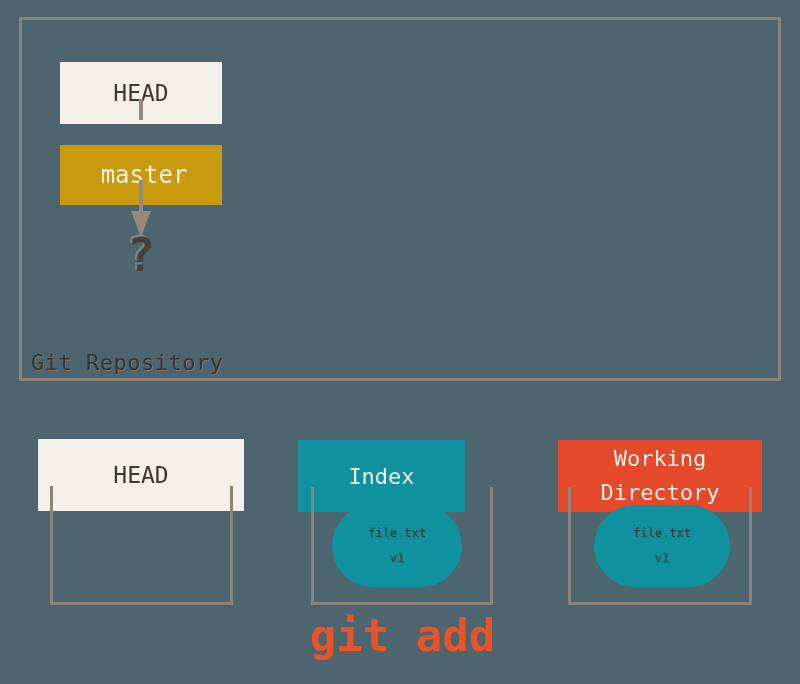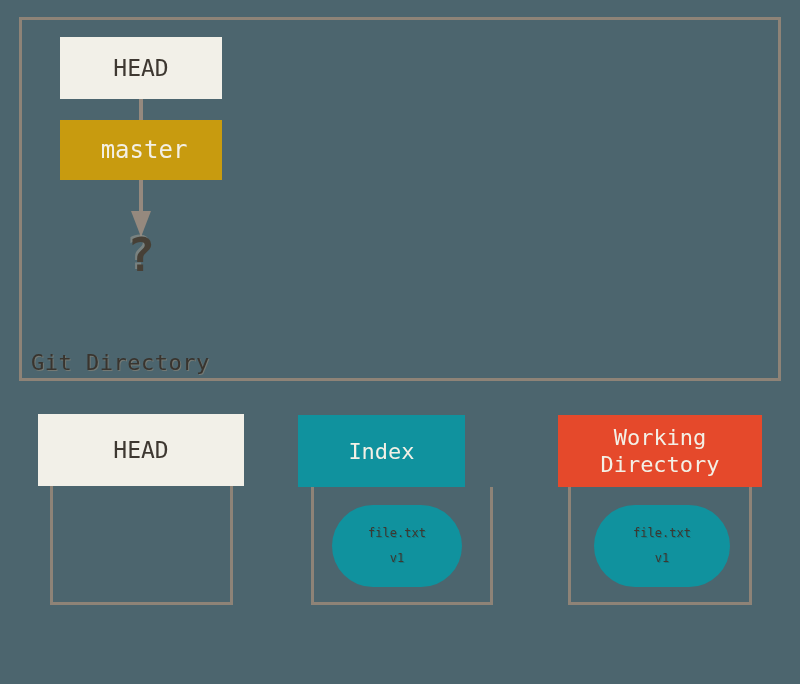--- a/index.html
+++ b/index.html
@@ -23,20 +23,21 @@
     background: var(--background);
     font-family: "DejaVu Sans Mono", "Liberation Mono", monospace;
     overflow: hidden;
   }
   .box {
     position: absolute;
     display: flex;
     align-items: center;
     justify-content: center;
     text-align: center;
+    margin-top: 25px;
   }
   .cream { background: var(--cream-box); color: var(--dark-text); }
   .teal-fill { background: var(--teal); color: var(--light-text); }
   .red-fill { background: var(--orange-red); color: var(--light-text); }
   .gold-fill { background: var(--branch-gold); color: var(--light-text); }
   .repo-box {
     position: absolute;
     left: 19px; top: 17px;
     width: 762px; height: 364px;
     border: 3px solid var(--outline);
@@ -78,21 +79,21 @@
     text-align: center;
     font-size: 46px;
     font-weight: bold;
     color: #474036;
     text-shadow: -2px -2px 0 rgba(178,166,150,0.45);
   }
   .col-head { left: 38px; top: 414px; width: 206px; height: 72px; font-size: 23px; }
   .col-index { left: 298px; top: 415px; width: 167px; height: 72px; font-size: 22px; }
   .col-wd {
     left: 558px; top: 415px; width: 204px; height: 72px;
-    font-size: 22px; line-height: 27px; white-space: pre-line;
+    font-size: 22px; line-height: 34px; white-space: pre-line;
   }
   .open-rect {
     position: absolute;
     border: 3px solid var(--outline);
     border-top: none;
     background: transparent;
   }
   .rect-head  { left: 50px;  top: 486px; width: 183px; height: 119px; }
   .rect-index { left: 311px; top: 487px; width: 182px; height: 118px; }
   .rect-wd    { left: 568px; top: 487px; width: 184px; height: 118px; }
@@ -138,21 +139,21 @@
 
   <div class="box gold-fill master-box">
     <span>master</span>
   </div>
 
   <div class="arrow-line"></div>
   <div class="arrow-head"></div>
 
   <div class="question">?</div>
 
-  <div class="repo-label">Git Directory</div>
+  <div class="repo-label">Git Repository</div>
 
   <div class="box cream col-head">
     <span>HEAD</span>
   </div>
   <div class="open-rect rect-head"></div>
 
   <div class="box teal-fill col-index">
     <span>Index</span>
   </div>
   <div class="open-rect rect-index"></div>
@@ -160,14 +161,15 @@
 v1</div>
 
   <div class="box red-fill col-wd">
     <span>Working
 Directory</span>
   </div>
   <div class="open-rect rect-wd"></div>
   <div class="pill pill-wd">file.txt
 v1</div>
 
+  <div class="command">git add</div>
 
 </div>
 
 </body></html>

